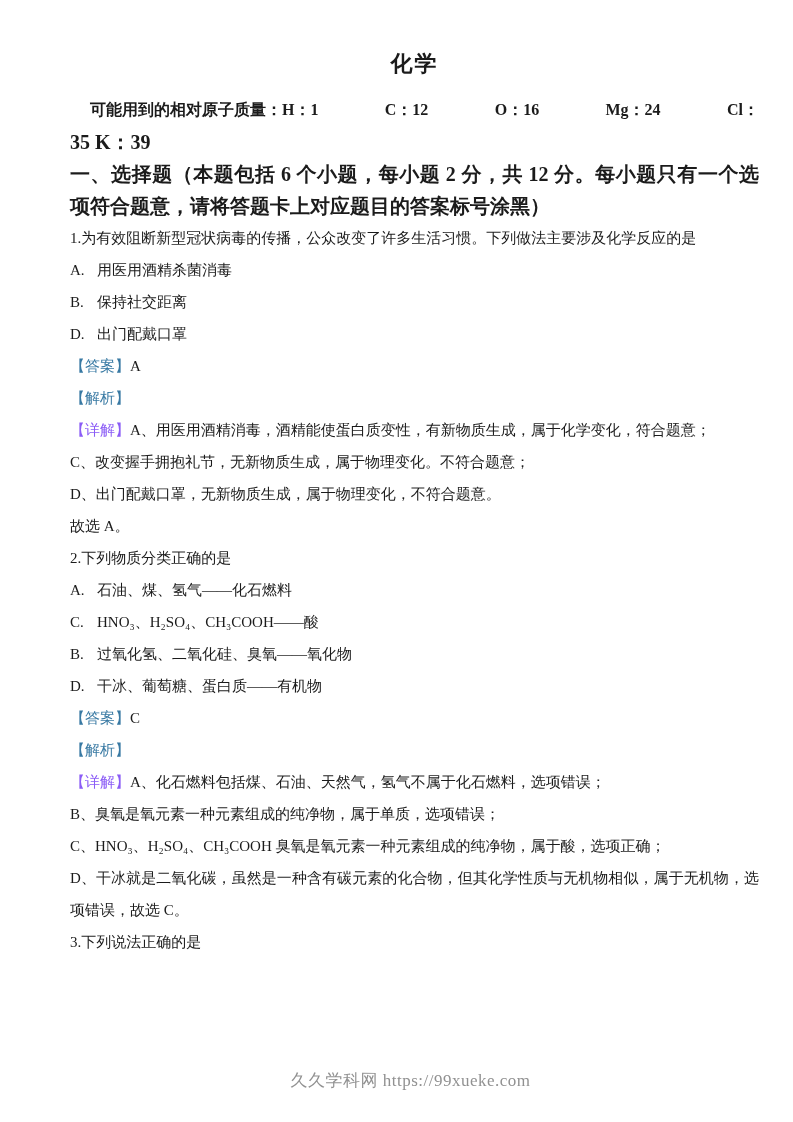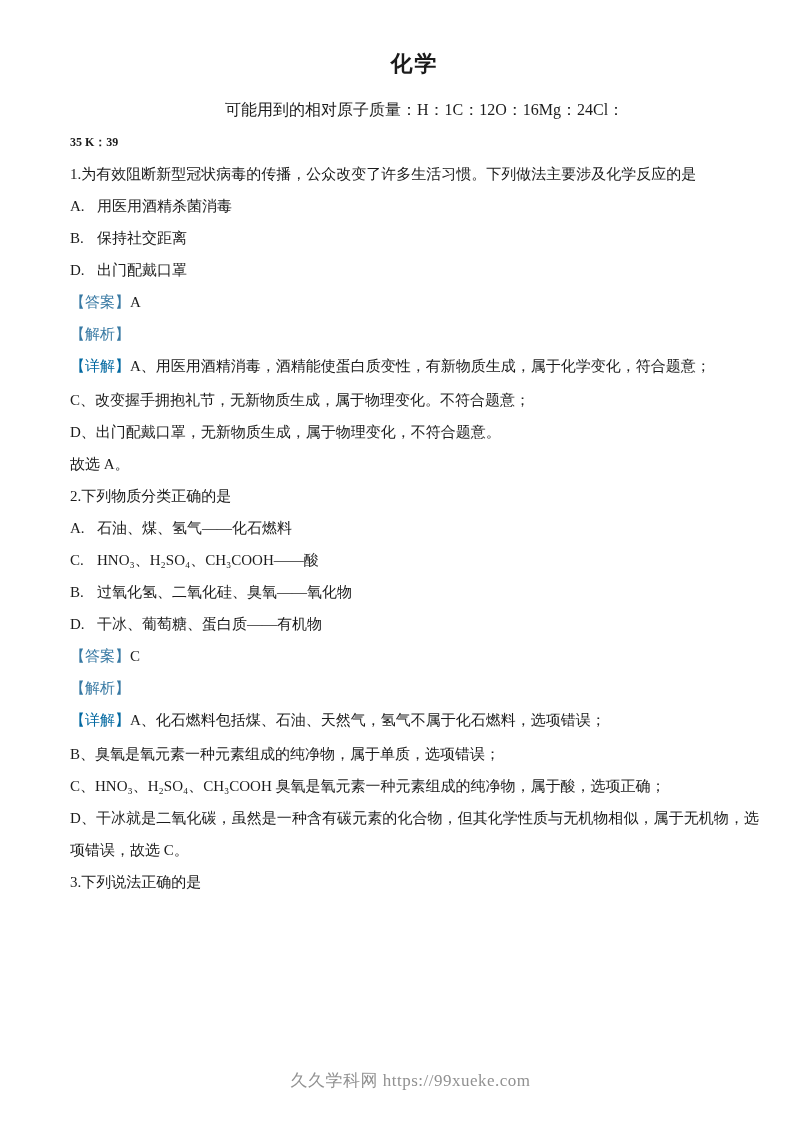--- a/index.html
+++ b/index.html
@@ -9,30 +9,30 @@
     position: relative; overflow: hidden;
     font-family: "Liberation Serif", "DejaVu Serif", serif;
     color: #1b1b1b;
   }
   .page { padding: 46px 34px 0 70px; }
   .doc-title {
     text-align: center; font-size: 22px; font-weight: bold;
     line-height: 36px; margin-bottom: 12px; letter-spacing: 2px;
   }
   .line { font-size: 15px; line-height: 32px; }
-  .b { font-weight: bold; font-size: 12px; }
+  .b { font-weight: bold; font-size: 20px; }
   .masses-line1 {
-    display: flex; justify-content: center; align-items: baseline;
-    font-weight: normal; font-size: 16px; line-height: 32px; margin-left: 20px;
+    display: flex; justify-content: space-between; align-items: baseline;
+    font-weight: bold; font-size: 16px; line-height: 32px; margin-left: 20px;
   }
   .justify { text-align: justify; }
   .opt-label { display: inline-block; min-width: 27px; }
   .num { display: inline; }
   .blue { color: #3879a3; }
-  .detail-label { color: #0369a1; font-family: Liberation Mono, monospace; }
+  .detail-label { color: #8b5cf6; }
   .footer {
     position: absolute; left: 0; right: 0; bottom: 30px;
     text-align: center;
     font-family: Liberation Serif, serif;
     font-size: 17px; color: #919191; letter-spacing: 0.5px; padding-left: 28px;
   }
 </style>
 </head>
 <body>
 
@@ -42,20 +42,21 @@
 
   <div class="masses-line1">
     <span><span>可能用到的相对原子质量：</span><span>H：1</span></span>
     <span>C：12</span>
     <span>O：16</span>
     <span>Mg：24</span>
     <span>Cl：</span>
   </div>
   <p class="line b">35 K：39</p>
 
+  <p class="line b justify">一、选择题（本题包括 6 个小题，每小题 2 分，共 12 分。每小题只有一个选项符合题意，请将答题卡上对应题目的答案标号涂黑）</p>
 
   <div>
     <p class="line"><span class="num">1.</span><span>为有效阻断新型冠状病毒的传播，公众改变了许多生活习惯。下列做法主要涉及化学反应的是</span></p>
     <p class="line"><span class="opt-label">A.</span><span>用医用酒精杀菌消毒</span></p>
     <p class="line"><span class="opt-label">B.</span><span>保持社交距离</span></p>
     <p class="line"><span class="opt-label">D.</span><span>出门配戴口罩</span></p>
     <p class="line"><span class="blue">【答案】</span><span>A</span></p>
     <p class="line"><span class="blue">【解析】</span></p>
     <p class="line justify"><span class="detail-label">【详解】</span><span>A、用医用酒精消毒，酒精能使蛋白质变性，有新物质生成，属于化学变化，符合题意；</span></p>
     <p class="line justify">C、改变握手拥抱礼节，无新物质生成，属于物理变化。不符合题意；</p>

